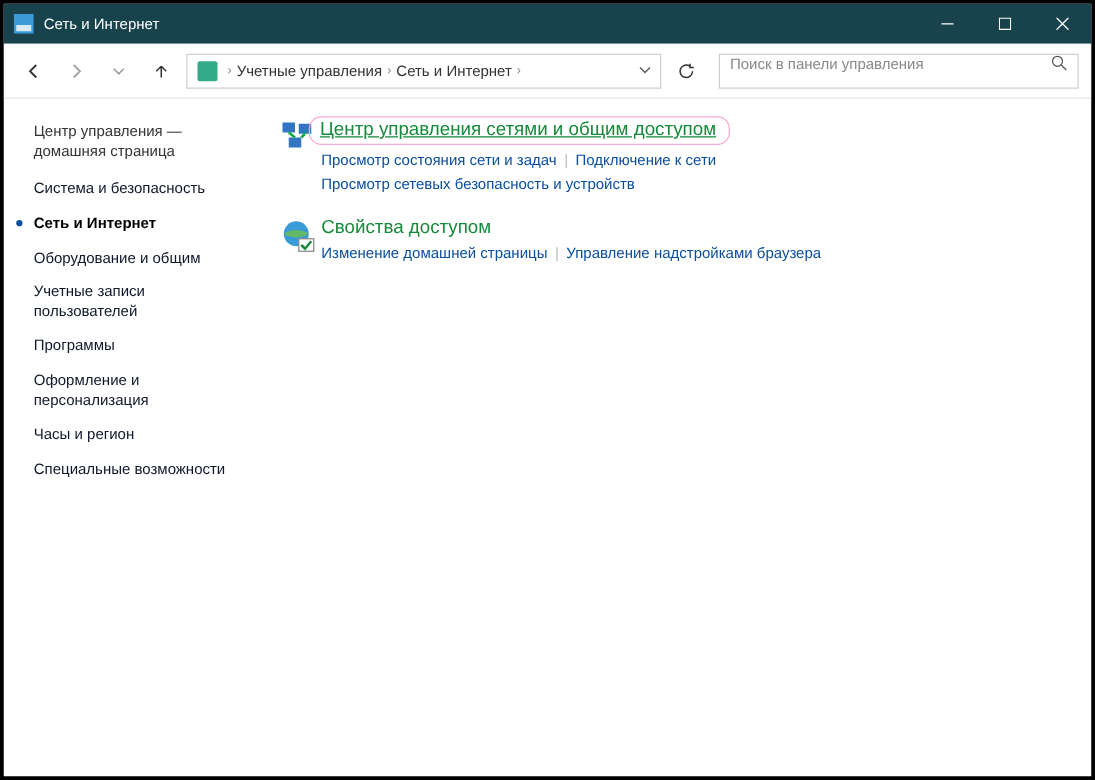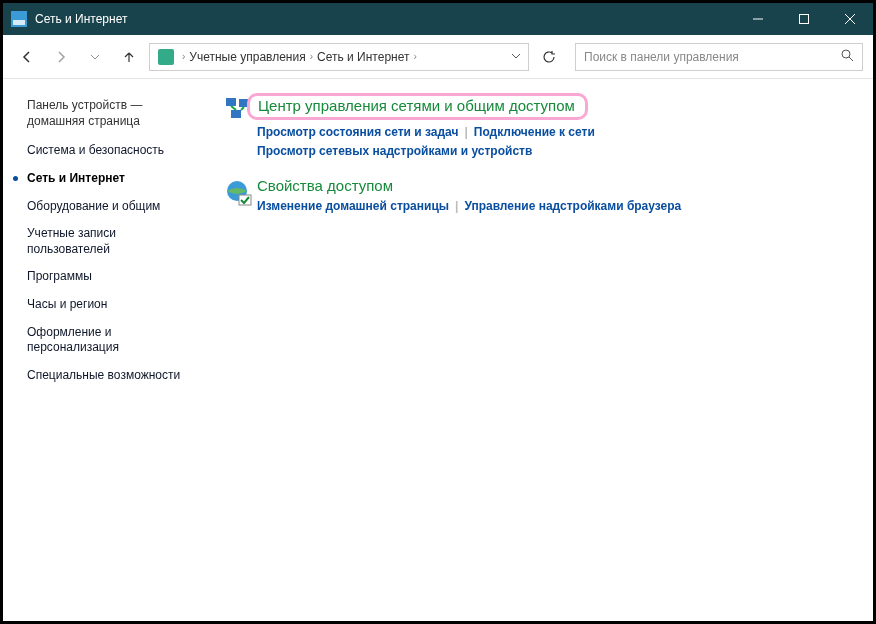--- a/index.html
+++ b/index.html
@@ -9,35 +9,35 @@
   .titlebar .title { font-size: 12px; flex: 1; }
   .winbtn { width: 46px; height: 32px; display: flex; align-items: center; justify-content: center; color: #fff; }
   .winbtn svg { width: 10px; height: 10px; }
   .toolbar { height: 44px; background: #fff; display: flex; align-items: center; padding: 0 10px; border-bottom: 1px solid #e5e5e5; gap: 6px; }
   .nav-arrow, .nav-up { width: 28px; height: 28px; display: flex; align-items: center; justify-content: center; color: #555; }
   .addressbar { flex: 0 0 380px; height: 28px; border: 1px solid #cfcfcf; display: flex; align-items: center; padding-left: 4px; font-size: 12px; color: #333; }
   .addr-icon { width: 16px; height: 16px; background: #3a8; display: inline-block; margin: 0 4px; border-radius: 2px; }
   .chev { color: #888; padding: 0 4px; font-size: 10px; }
   .addr-drop { margin-left: auto; width: 24px; text-align: center; color: #666; }
   .refresh { width: 28px; height: 28px; display:flex; align-items:center; justify-content:center; color:#444; }
-  .searchbox { flex: 1; height: 28px; border: 1px solid #cfcfcf; display: flex; align-items: center; padding: 0 8px; font-size: 12px; color: #888; margin-left: 6px; }
+  .searchbox { flex: 1; height: 28px; border: 1px solid #cfcfcf; display: flex; align-items: flex-start; padding: 0 8px; font-size: 12px; color: #888; margin-left: 6px; }
   .searchbox .s-icon { margin-left: auto; color:#555; }
   .content { display: flex; height: calc(100% - 76px - 6px); }
   .sidebar { width: 210px; padding: 18px 14px 18px 24px; font-size: 12px; color: #0a3e8c; }
   .sidebar .home { color: #333; margin-bottom: 14px; line-height: 1.35; }
   .sidebar .item { color: #0f172a; margin-bottom: 12px; cursor: pointer; line-height: 1.3; }
   .sidebar .item.active { color: #000; font-weight: 600; position: relative; }
   .sidebar .item.active::before { content: ""; position: absolute; left: -14px; top: 5px; width: 5px; height: 5px; background: #0a4ea0; border-radius: 50%; }
   .main { flex: 1; padding: 14px 20px 14px 8px; font-size: 12px; }
   .section { display: flex; margin-bottom: 16px; }
   .seg-icon { width: 36px; display:flex; justify-content:center; padding-top: 2px; }
   .seg-body { flex: 1; }
   .seg-head { font-size: 15px; color: #158a3a; margin-bottom: 3px; cursor: pointer; }
-  .seg-head.highlight { display: inline-block; border: 3px solid #f9a8d4; border-radius: 10px; padding: 1px 10px 3px 8px; position: relative; left: -10px;}
-  .sublinks { color: #0a4ea0; line-height: 1.6; font-weight: bold; }
+  .seg-head.highlight { display: inline-block; border: 1px solid #f9a8d4; border-radius: 10px; padding: 1px 10px 3px 8px; position: relative; left: -10px; text-decoration: underline;}
+  .sublinks { color: #0a4ea0; line-height: 1.6; }
   .sublinks span { cursor: pointer; }
   .sublinks .vbar { color: #bbb; margin: 0 6px; }
 </style>
 </head>
 <body>
 
 <div class="titlebar">
   <svg class="app-icon" viewBox="0 0 16 16">
       <rect width="16" height="16" fill="#3a9bd6"></rect>
       <rect x="2" y="9" width="12" height="5" fill="#fff" opacity=".8"></rect>
@@ -103,47 +103,47 @@
     <span>Поиск в панели управления</span>
     <span class="s-icon"><svg width="13" height="13" viewBox="0 0 13 13">
           <circle cx="5" cy="5" r="4" fill="none" stroke="#555"></circle>
           <line x1="8" y1="8" x2="12" y2="12" stroke="#555"></line>
         </svg></span>
   </div>
 </div>
 
 <div class="content">
   <div class="sidebar">
-    <div class="home">Панель устройств — домашняя страница</div>
+    <div class="home">Центр управления — домашняя страница</div>
     <div class="item">Система и безопасность</div>
     <div class="item active">Сеть и Интернет</div>
     <div class="item">Оборудование и общим</div>
     <div class="item">Учетные записи пользователей</div>
     <div class="item">Программы</div>
+    <div class="item">Оформление и персонализация</div>
     <div class="item">Часы и регион</div>
-    <div class="item">Оформление и персонализация</div>
     <div class="item">Специальные возможности</div>
   </div>
 
   <div class="main">
     <div class="section">
       <div class="seg-icon">
         <svg width="28" height="28" viewBox="0 0 28 28">
             <rect x="1" y="3" width="10" height="8" fill="#3276c3"></rect>
             <rect x="14" y="4" width="10" height="8" fill="#3276c3"></rect>
             <rect x="6" y="15" width="10" height="8" fill="#3276c3"></rect>
             <line x1="6" y1="11" x2="11" y2="15" stroke="#1a4" stroke-width="2"></line>
             <line x1="19" y1="12" x2="16" y2="15" stroke="#1a4" stroke-width="2"></line>
           </svg>
       </div>
       <div class="seg-body">
         <div class="seg-head highlight">Центр управления сетями и общим доступом</div>
         <div class="sublinks">
           <span>Просмотр состояния сети и задач</span><span class="vbar">|</span><span>Подключение к сети</span><br>
-          <span>Просмотр сетевых надстройками и устройств</span>
+          <span>Просмотр сетевых безопасность и устройств</span>
         </div>
       </div>
     </div>
 
     <div class="section">
       <div class="seg-icon">
         <svg width="28" height="28" viewBox="0 0 28 28">
             <circle cx="12" cy="12" r="10" fill="#3a9bd6"></circle>
             <path d="M2 12 Q12 6 22 12 Q12 18 2 12" fill="#6ec04a" opacity=".8"></path>
             <rect x="14" y="16" width="12" height="10" fill="#fff" stroke="#888"></rect>

